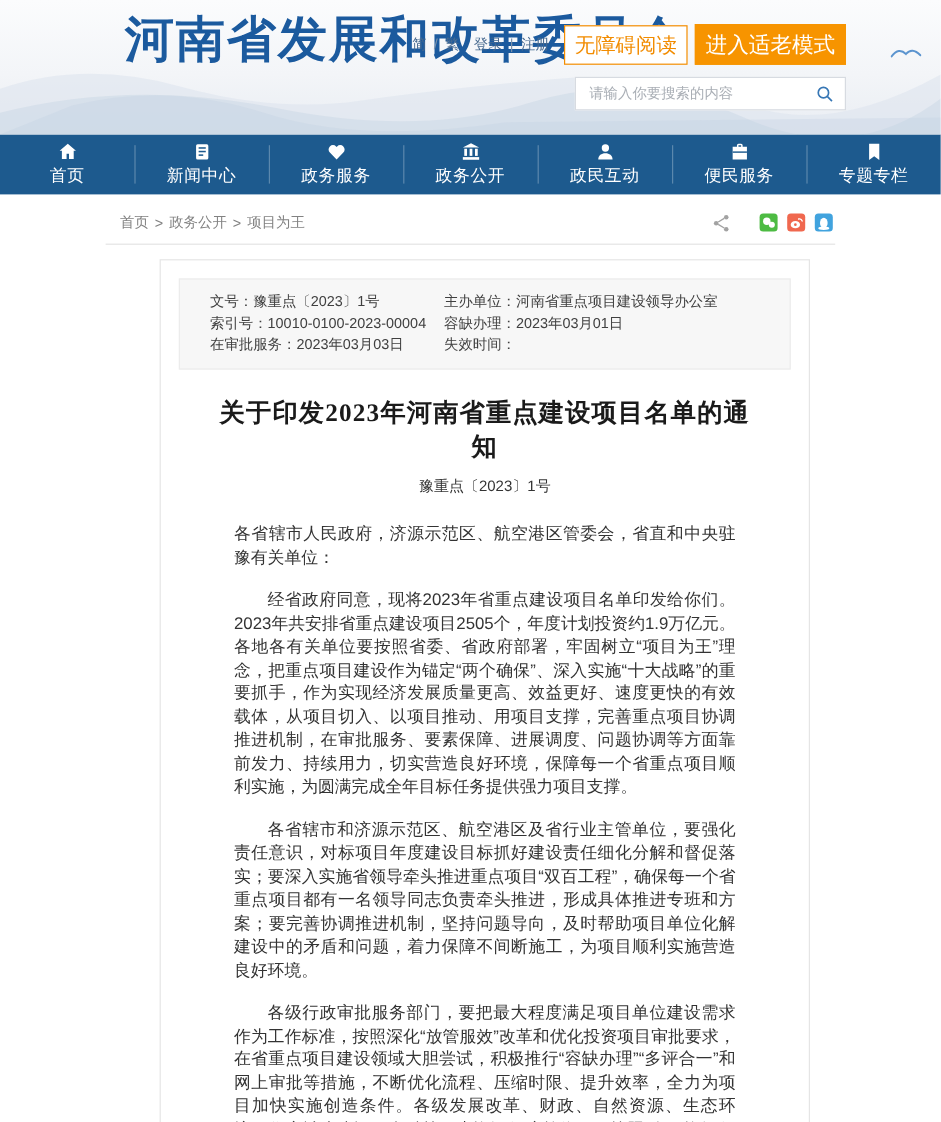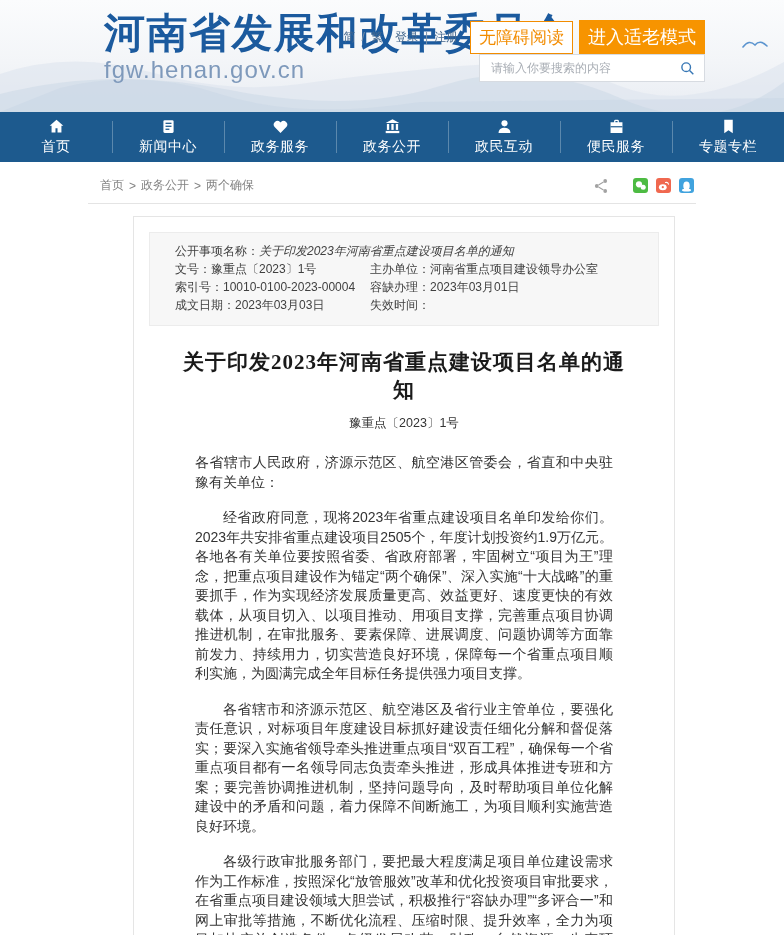--- a/index.html
+++ b/index.html
@@ -21,21 +21,21 @@
   .site-name{ font-size:41px; font-weight:bold; color:#1b5a9e; letter-spacing:1.5px; line-height:38px;}
   .site-url{ font-size:24px; color:#7e99bb; margin-top:4px; letter-spacing:1px; }
   .header-right{ position:absolute; right:79px; top:20px; width:226px; }
   .top-links{ display:flex; align-items:center; justify-content:flex-end; font-size:12px; color:#46698f; gap:6px; white-space:nowrap;}
   .top-links .lk{ cursor:pointer; }
   .sep{ color:#7d93ab; }
   .btn-access{ margin-left:6px; padding:4px 8px; font-size:17px; color:#f28c00;
     background:#fff; border:1px solid #f28c00; cursor:pointer;}
   .btn-elder{ padding:4px 8px; font-size:18px; color:#fff; background:#f79400;
     border:1px solid #f79400; cursor:pointer;}
-  .search-box{ height:28px; background:#fff; border:1px solid #d7dbe1;
+  .search-box{ margin-top:10px; height:28px; background:#fff; border:1px solid #d7dbe1;
     display:flex; align-items:center; padding:0 9px;justify-content:space-between; }
   .search-box input{ flex:1; border:none; outline:none; font-size:12px; color:#333;
     font-family:"Liberation Sans","DejaVu Sans",sans-serif; background:transparent;}
   .search-box input::placeholder{ color:#a9aeb5; }
   .bird{ position:absolute; right:16px; top:38px; width:26px; height:11px;}
   
   .nav{ height:50px; background:#1d5a8e; display:flex; }
   .nav-item{ flex:1; position:relative; display:flex; flex-direction:column;
     align-items:center; justify-content:center; gap:3px; color:#fff; cursor:pointer;}
   .nav-item + .nav-item::before{ content:""; position:absolute; left:0; top:9px; bottom:9px;
@@ -75,21 +75,20 @@
 <body>
 
 <div class="banner">
   <svg class="mountains" viewBox="0 0 784 80" preserveAspectRatio="none">
     <path d="M0 80 L0 42 Q70 18 150 40 T300 52 T460 34 T620 54 T784 30 L784 80 Z" fill="#dde5ee" opacity="0.6"></path>
     <path d="M0 80 L0 62 Q110 34 230 58 T440 54 T620 66 T784 50 L784 80 Z" fill="#ccd8e6" opacity="0.55"></path>
     <path d="M0 80 L60 56 Q140 36 220 62 T420 70 L784 66 L784 80 Z" fill="#c3d1e2" opacity="0.35"></path>
   </svg>
   <div class="logo-block">
     <div class="site-name">河南省发展和改革委员会</div>
-    <div class="site-url">fgw.henan.gov.cn</div>
   </div>
   <div class="header-right">
     <div class="top-links">
       <span class="lk">简</span>
       <span class="sep">/</span>
       <span class="lk">繁</span>
       <span style="width:8px"></span>
       <span class="lk">登录</span>
       <span class="sep">|</span>
       <span class="lk">注册</span>
@@ -177,21 +176,21 @@
   </div>
 </div>
 
 <div class="content">
   <div class="breadcrumb-row">
     <div class="breadcrumb">
       <span class="bc">首页</span>
       <span>&gt;</span>
       <span class="bc">政务公开</span>
       <span>&gt;</span>
-      <span class="bc">两个确保</span>
+      <span class="bc">项目为王</span>
     </div>
     <div class="share-group">
       <svg class="share-node" viewBox="0 0 16 16">
         <circle cx="12.2" cy="3" r="1.9" fill="#a2a2a2"></circle>
           <circle cx="3.8" cy="8" r="1.9" fill="#a2a2a2"></circle>
         <circle cx="12.2" cy="13" r="1.9" fill="#a2a2a2"></circle>
         <path d="M5.5 7 10.5 4M5.5 9l5 3" stroke="#a2a2a2" stroke-width="1.1" fill="none"></path>
       </svg>
       <span class="share-sq sq-wechat">
         <svg viewBox="0 0 15 15">
@@ -210,29 +209,26 @@
         <svg viewBox="0 0 15 15">
             <ellipse cx="7.5" cy="7.8" rx="3.2" ry="4.3" fill="#fff"></ellipse>
             <ellipse cx="7.5" cy="12.2" rx="4.6" ry="1.4" fill="#fff"></ellipse>
           </svg>
       </span>
     </div>
   </div>
 
   <div class="doc-card">
     <div class="meta-box">
-      <div class="meta-row1">
-        <span class="ml">公开事项名称：</span><span class="mv">关于印发2023年河南省重点建设项目名单的通知</span>
-      </div>
       <div class="meta-grid">
         <div><span class="ml">文号：</span><span>豫重点〔2023〕1号</span></div>
         <div><span class="ml">主办单位：</span><span>河南省重点项目建设领导办公室</span></div>
         <div><span class="ml">索引号：</span><span>10010-0100-2023-00004</span></div>
         <div><span class="ml">容缺办理：</span><span>2023年03月01日</span></div>
-        <div><span class="ml">成文日期：</span><span>2023年03月03日</span></div>
+        <div><span class="ml">在审批服务：</span><span>2023年03月03日</span></div>
         <div><span class="ml">失效时间：</span><span></span></div>
       </div>
     </div>
 
     <div class="doc-title">关于印发2023年河南省重点建设项目名单的通知</div>
     <div class="doc-subtitle">豫重点〔2023〕1号</div>
 
     <div class="doc-body">
       <p class="salutation">各省辖市人民政府，济源示范区、航空港区管委会，省直和中央驻豫有关单位：</p>
       <p>经省政府同意，现将2023年省重点建设项目名单印发给你们。2023年共安排省重点建设项目2505个，年度计划投资约1.9万亿元。各地各有关单位要按照省委、省政府部署，牢固树立“项目为王”理念，把重点项目建设作为锚定“两个确保”、深入实施“十大战略”的重要抓手，作为实现经济发展质量更高、效益更好、速度更快的有效载体，从项目切入、以项目推动、用项目支撑，完善重点项目协调推进机制，在审批服务、要素保障、进展调度、问题协调等方面靠前发力、持续用力，切实营造良好环境，保障每一个省重点项目顺利实施，为圆满完成全年目标任务提供强力项目支撑。</p>

